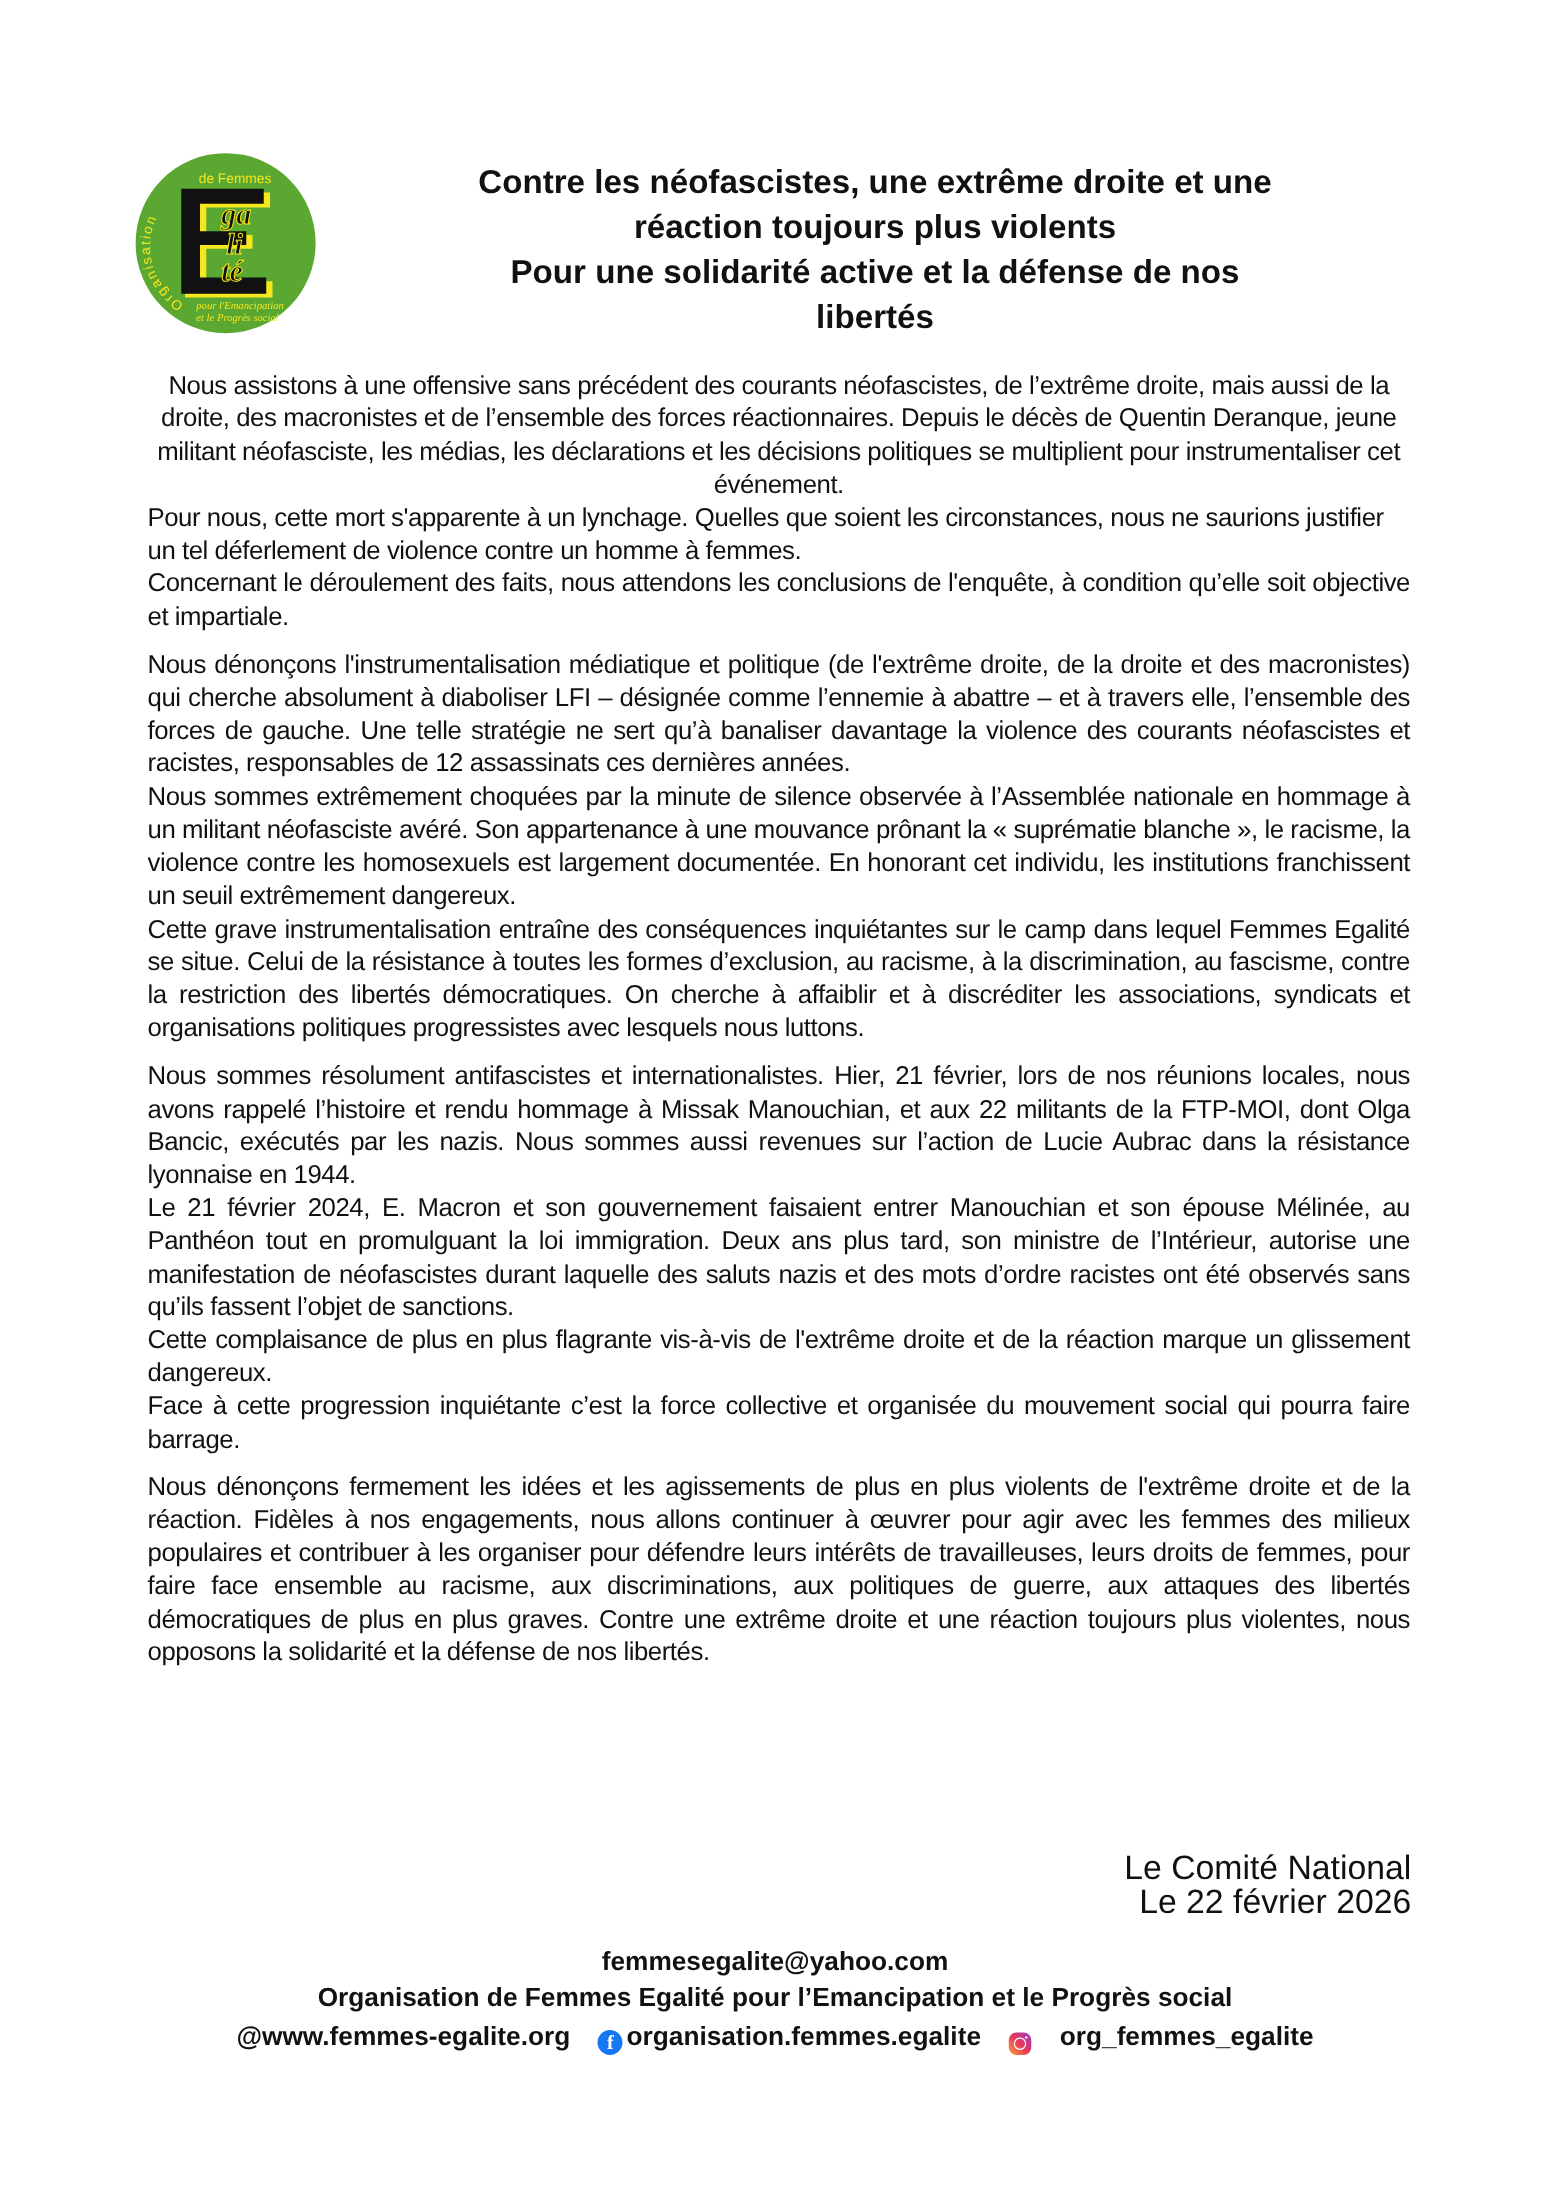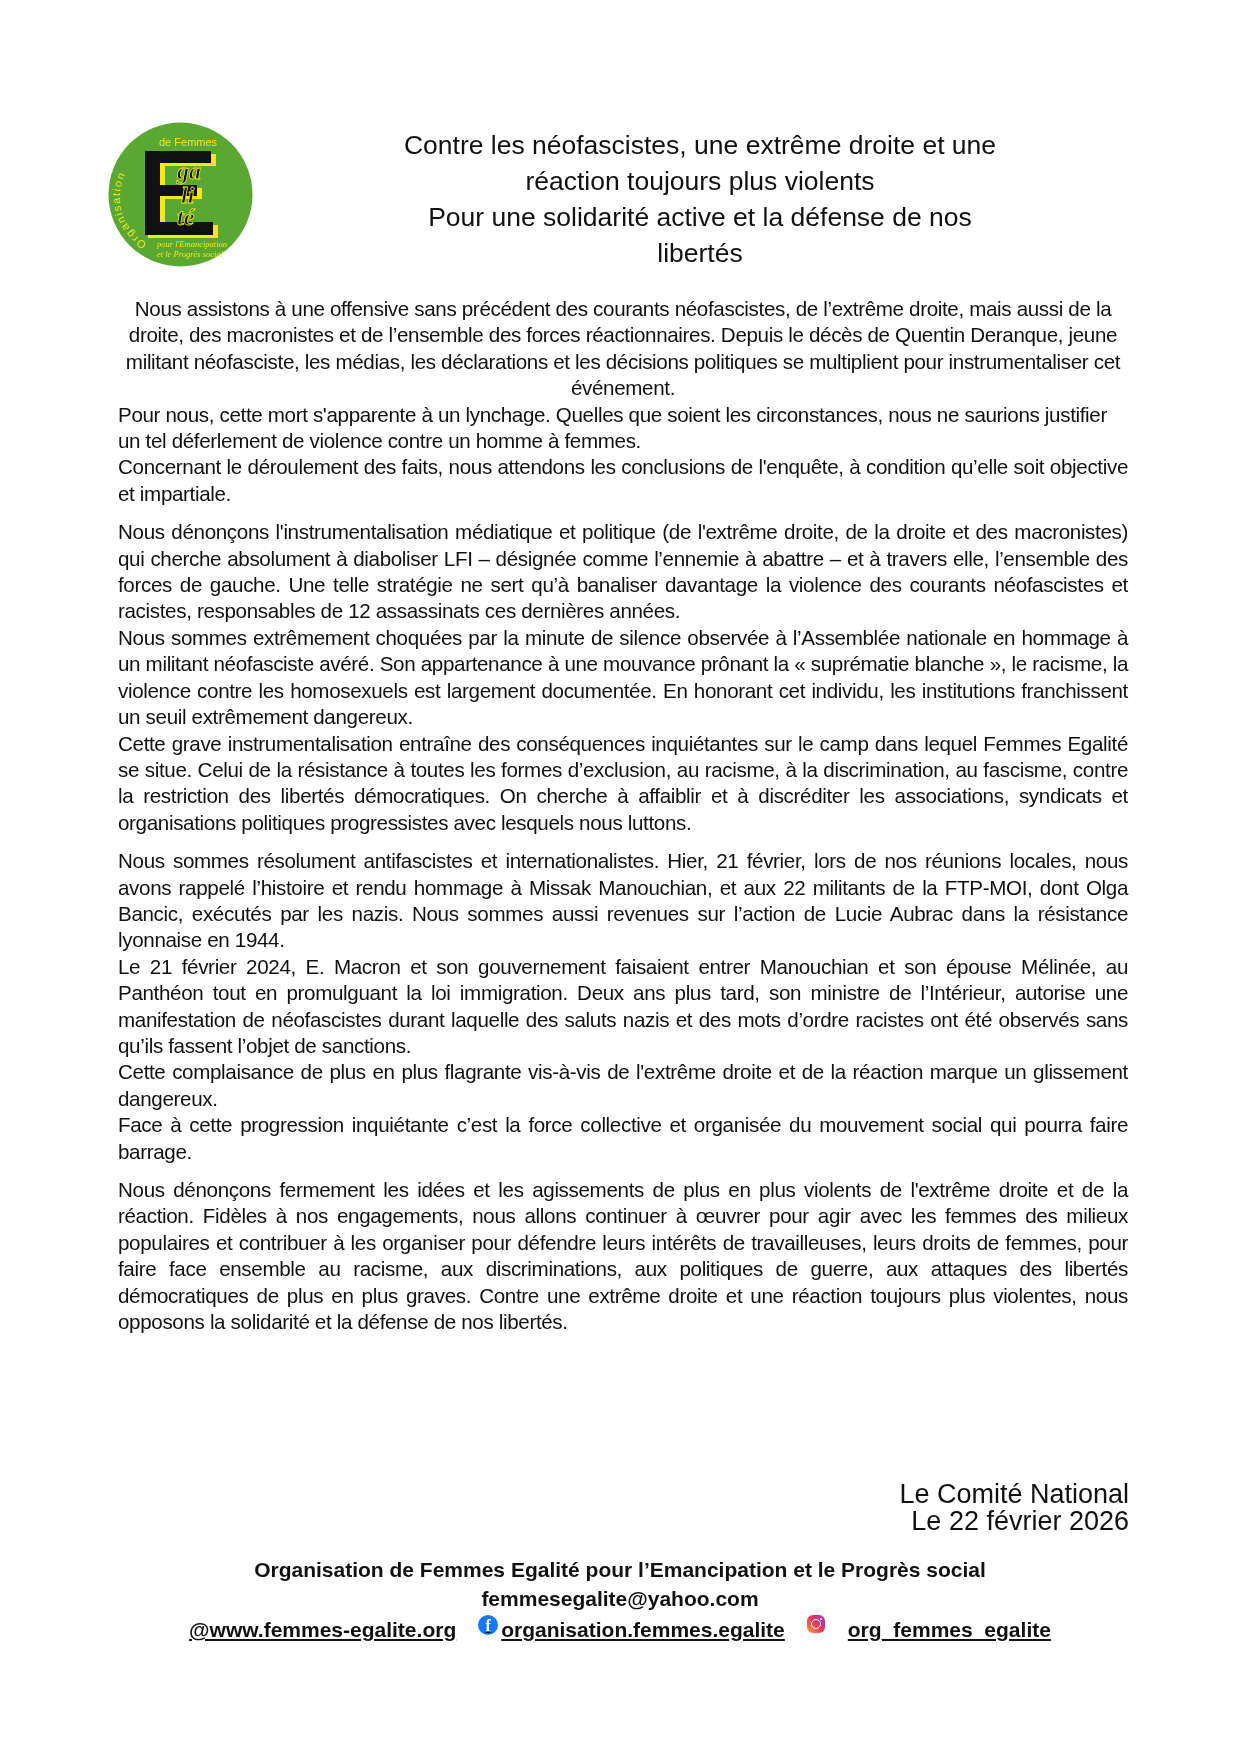--- a/index.html
+++ b/index.html
@@ -1,33 +1,33 @@
 <!DOCTYPE html>
 <html><head>
 <meta charset="utf-8">
 <style>
   html, body { margin: 0; padding: 0; background: #ffffff; }
   body { width: 1241px; height: 1754px; position: relative; overflow: hidden;
          font-family: "Liberation Sans", sans-serif; color: #111; }
   .logo { position: absolute; left: 107px; top: 121px; width: 147px; height: 147px; }
   .title { position: absolute; left: 300px; top: 127px; width: 800px; text-align: center;
-           font-family: "Liberation Sans", sans-serif; font-weight: normal; font-size: 26.5px;
+           font-family: "Liberation Sans", sans-serif; font-weight: bold; font-size: 26.5px;
            line-height: 36px; color: #111; }
   .title div { white-space: nowrap; }
   .body { position: absolute; left: 118px; top: 296px; width: 1010px;
           font-size: 20.6px; line-height: 26.4px; text-align: justify; color: #111;
           letter-spacing: -0.35px; }
   .body p { margin: 0; }
   .body p.gap { margin-top: 12px; }
   .signature { position: absolute; right: 112px; top: 1481px; text-align: right;
                font-size: 27px; line-height: 26.5px; }
   .footer { position: absolute; left: 150px; width: 940px; top: 1555px; text-align: center;
             font-weight: bold; font-size: 21px; line-height: 29px; }
   .footer .links { display: flex; justify-content: center; align-items: center; gap: 22px; margin-top: 2px; }
-  .footer .links span.link { display: inline-flex; align-items: flex-start; text-decoration: underline; }
+  .footer .links span.link { display: inline-flex; align-items: flex-end; }
   .ico { display: inline-block; width: 20px; height: 20px; margin-right: 3px; border-radius: 50%; }
   .fb { background: #1877f2; color: #fff; font-family: "Liberation Serif", serif; font-weight: bold;
         font-size: 16px; line-height: 22px; text-align: center; border-radius: 50%; }
   .ig { border-radius: 6px; background: linear-gradient(45deg,#f9a33a 0%,#e9375a 50%,#9b35c8 100%);
         position: relative; width: 18px; height: 18px; }
   .ig::before { content:""; position:absolute; left:4px; top:4px; width:8px; height:8px;
                 border:1.6px solid #fff; border-radius:50%; }
   .ig::after { content:""; position:absolute; right:3px; top:2.5px; width:2px; height:2px;
                background:#fff; border-radius:50%; }
 </style>
@@ -75,22 +75,22 @@
   <p>Face à cette progression inquiétante c’est la force collective et organisée du mouvement social qui pourra faire barrage.</p>
   <p class="gap">Nous dénonçons fermement les idées et les agissements de plus en plus violents de l'extrême droite et de la réaction. Fidèles à nos engagements, nous allons continuer à œuvrer pour agir avec les femmes des milieux populaires et contribuer à les organiser pour défendre leurs intérêts de travailleuses, leurs droits de femmes, pour faire face ensemble au racisme, aux discriminations, aux politiques de guerre, aux attaques des libertés démocratiques de plus en plus graves. Contre une extrême droite et une réaction toujours plus violentes, nous opposons la solidarité et la défense de nos libertés.</p>
 </div>
 
 <div class="signature">
   <div>Le Comité National</div>
   <div>Le 22 février 2026</div>
 </div>
 
 <div class="footer">
+  <div>femmesegalite@yahoo.com</div>
   <div>Organisation de Femmes Egalité pour l’Emancipation et le Progrès social</div>
-  <div>femmesegalite@yahoo.com</div>
   <div class="links">
     <span class="link">
       <span>@www.femmes-egalite.org</span>
     </span>
     <span class="link">
       <span class="ico fb">f</span>
       <span>organisation.femmes.egalite</span>
     </span>
     <span class="link">
       <span class="ico ig"></span>

